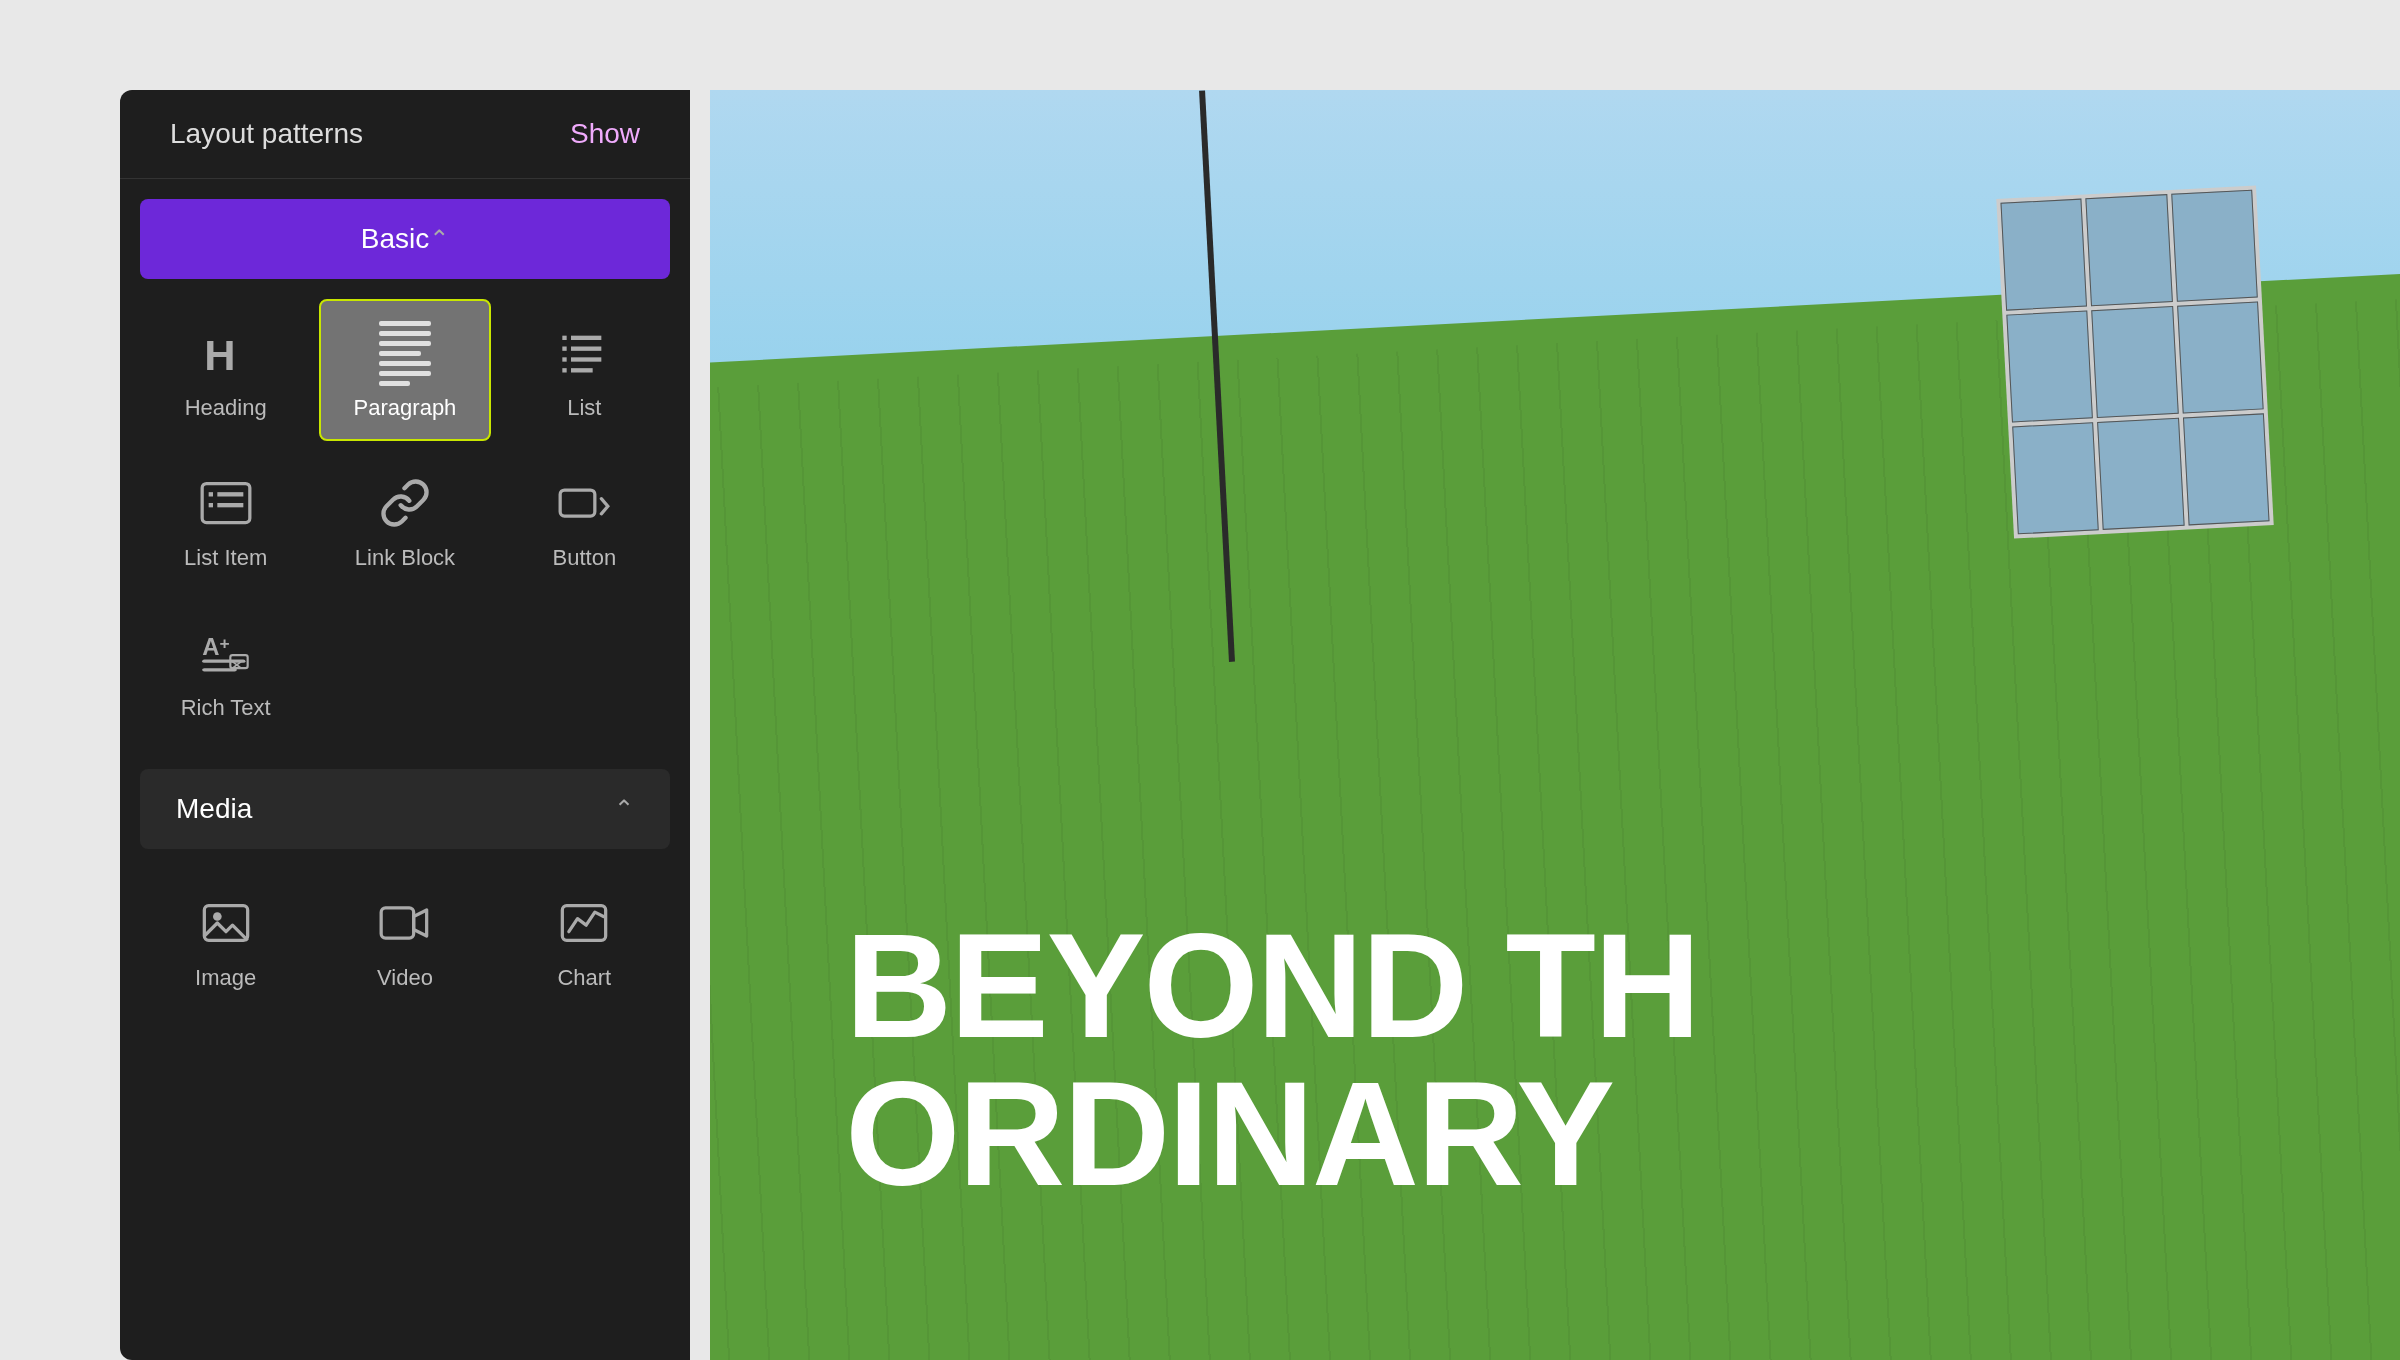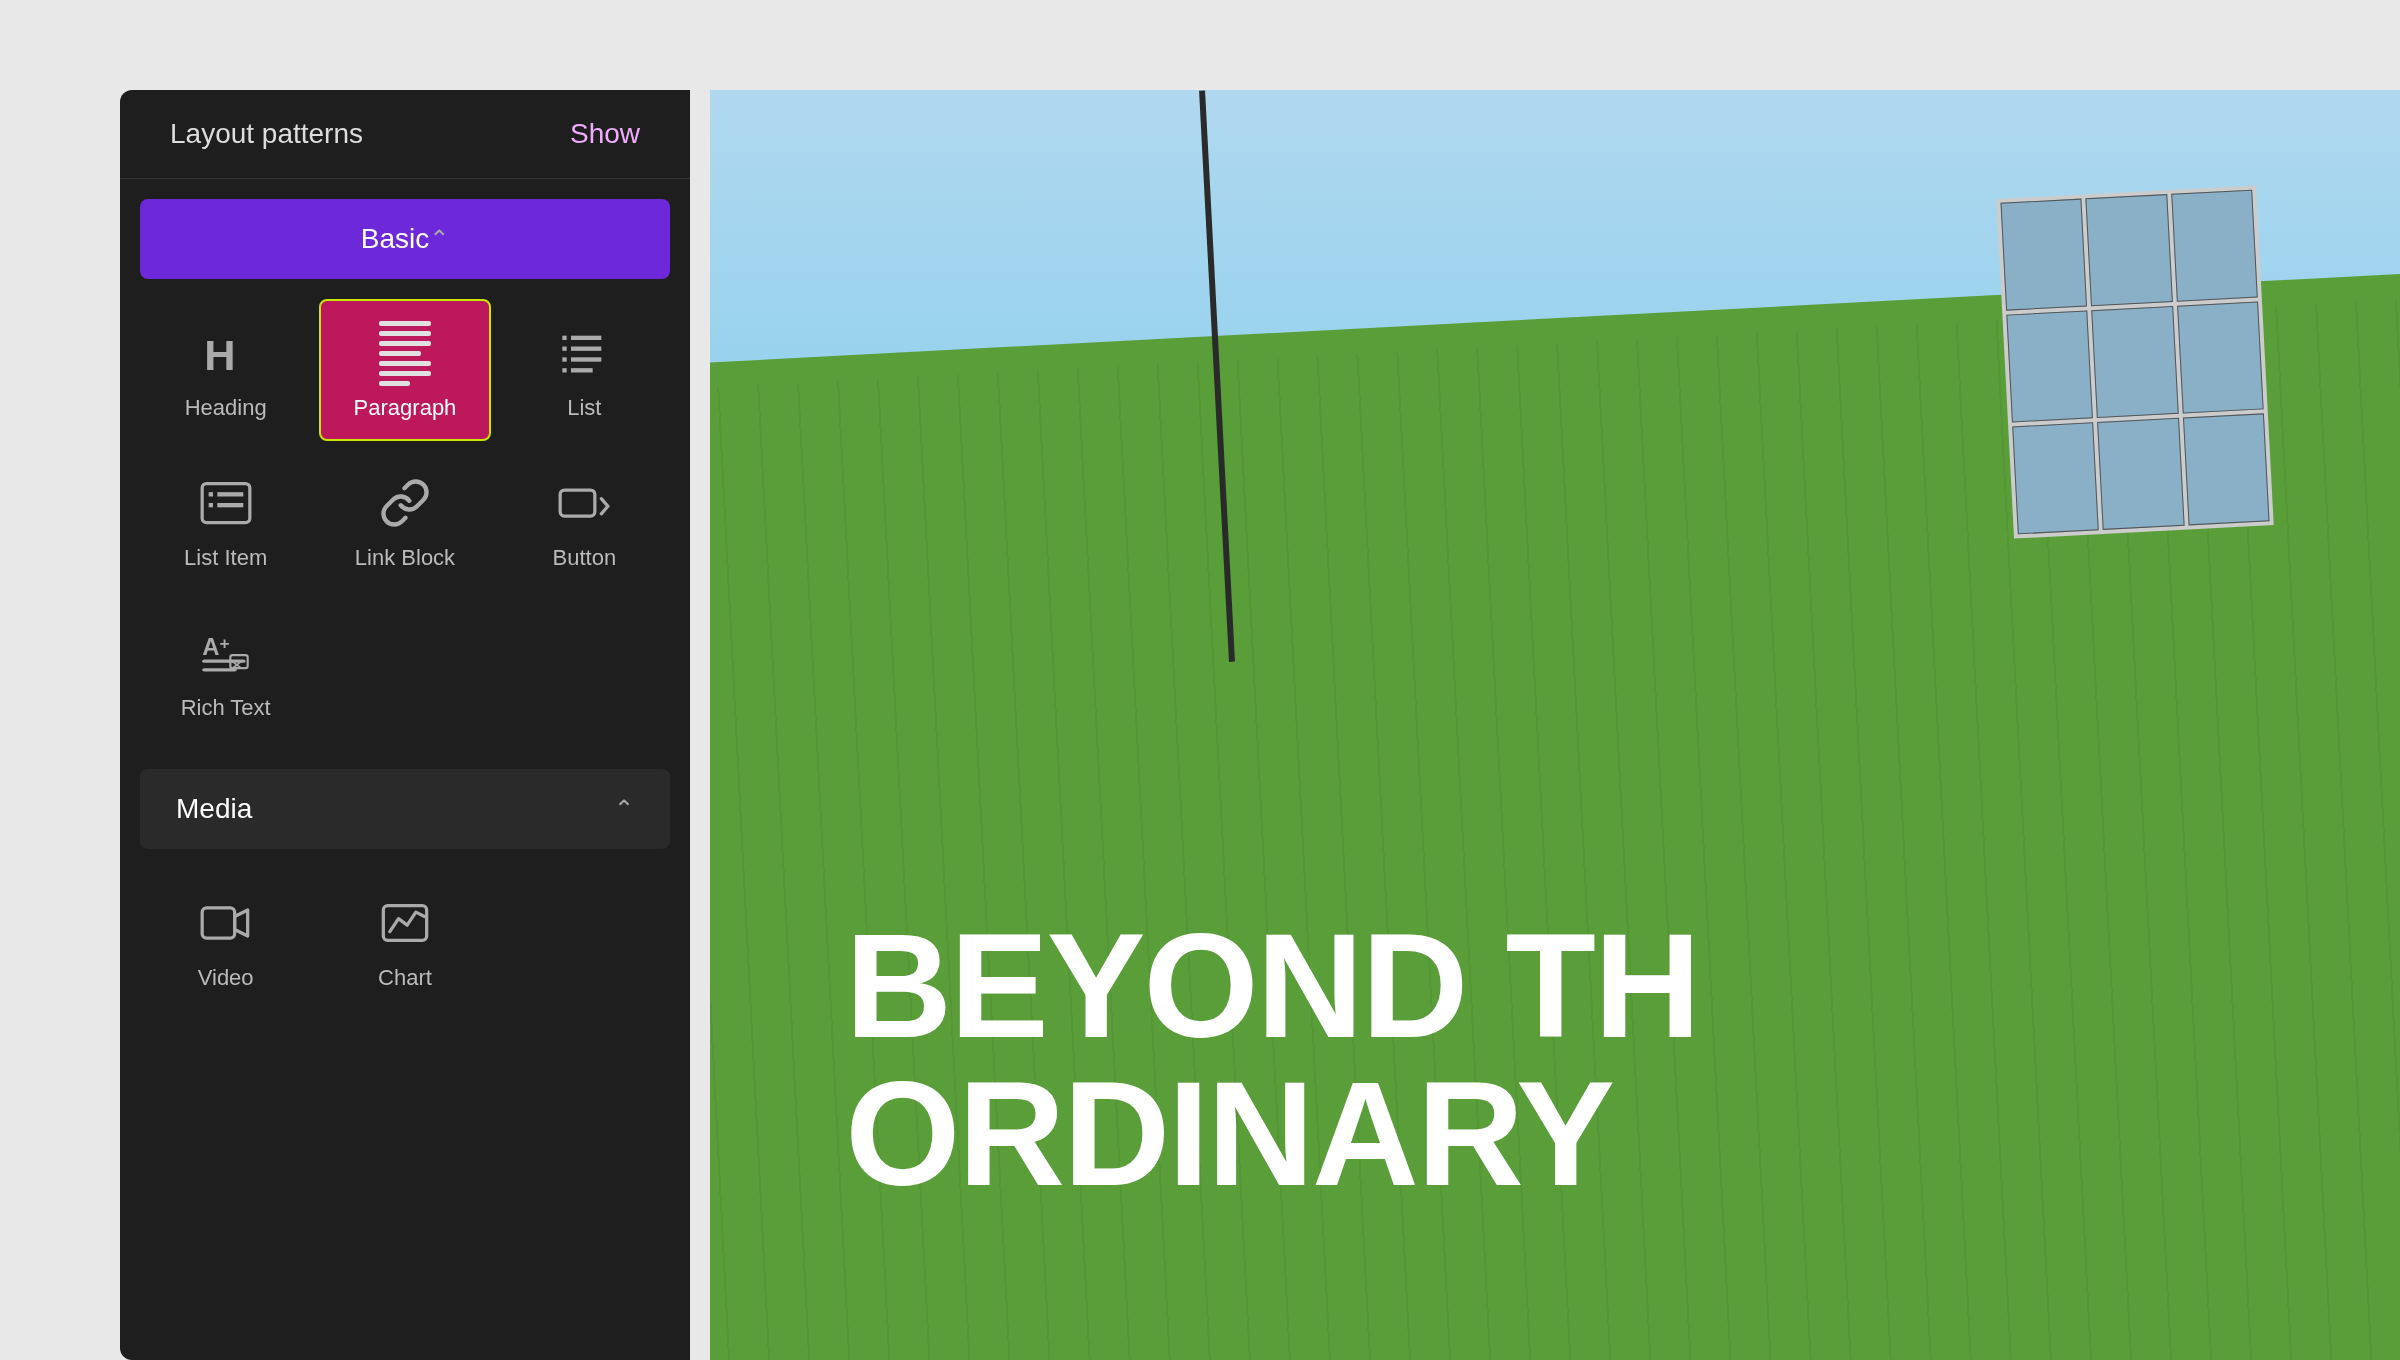--- a/index.html
+++ b/index.html
@@ -109,21 +109,21 @@
       padding: 24px 12px 18px;
       border-radius: 8px;
       cursor: pointer;
       border: 2px solid transparent;
       background: transparent;
       gap: 14px;
     }
 
     .grid-item.selected {
       border: 2px solid #c8e600;
-      background: #be185d;
+      background: #737373;
       padding-left: 12px;
     }
 
     .item-icon {
       color: #aaa;
       font-size: 42px;
       line-height: 1;
       display: flex;
       align-items: center;
       justify-content: center;
@@ -420,20 +420,30 @@
     </div>
 
     <div class="section">
       <div class="media-section-header">
         <span class="section-title">Media</span>
         <span class="chevron-icon">⌃</span>
       </div>
 
       <div class="media-items-grid">
 
+        <div class="media-grid-item">
+          <div class="item-icon">
+            <svg viewBox="0 0 24 24" xmlns="http://www.w3.org/2000/svg">
+              <rect x="2" y="4" width="20" height="16" rx="2" fill="none" stroke="#aaa" stroke-width="1.5"></rect>
+              <circle cx="8" cy="9" r="2" fill="#aaa"></circle>
+              <path d="M2 18l6-6 4 4 3-3 7 7" fill="none" stroke="#aaa" stroke-width="1.5" stroke-linejoin="round"></path>
+            </svg>
+          </div>
+          <span class="item-label">Image</span>
+        </div>
 
         <div class="media-grid-item">
           <div class="item-icon">
             <svg viewBox="0 0 24 24" xmlns="http://www.w3.org/2000/svg">
               <rect x="1" y="5" width="15" height="14" rx="2" fill="none" stroke="#aaa" stroke-width="1.5"></rect>
               <path d="M16 9l6-3v12l-6-3V9z" fill="none" stroke="#aaa" stroke-width="1.5" stroke-linejoin="round"></path>
             </svg>
           </div>
           <span class="item-label">Video</span>
         </div>

